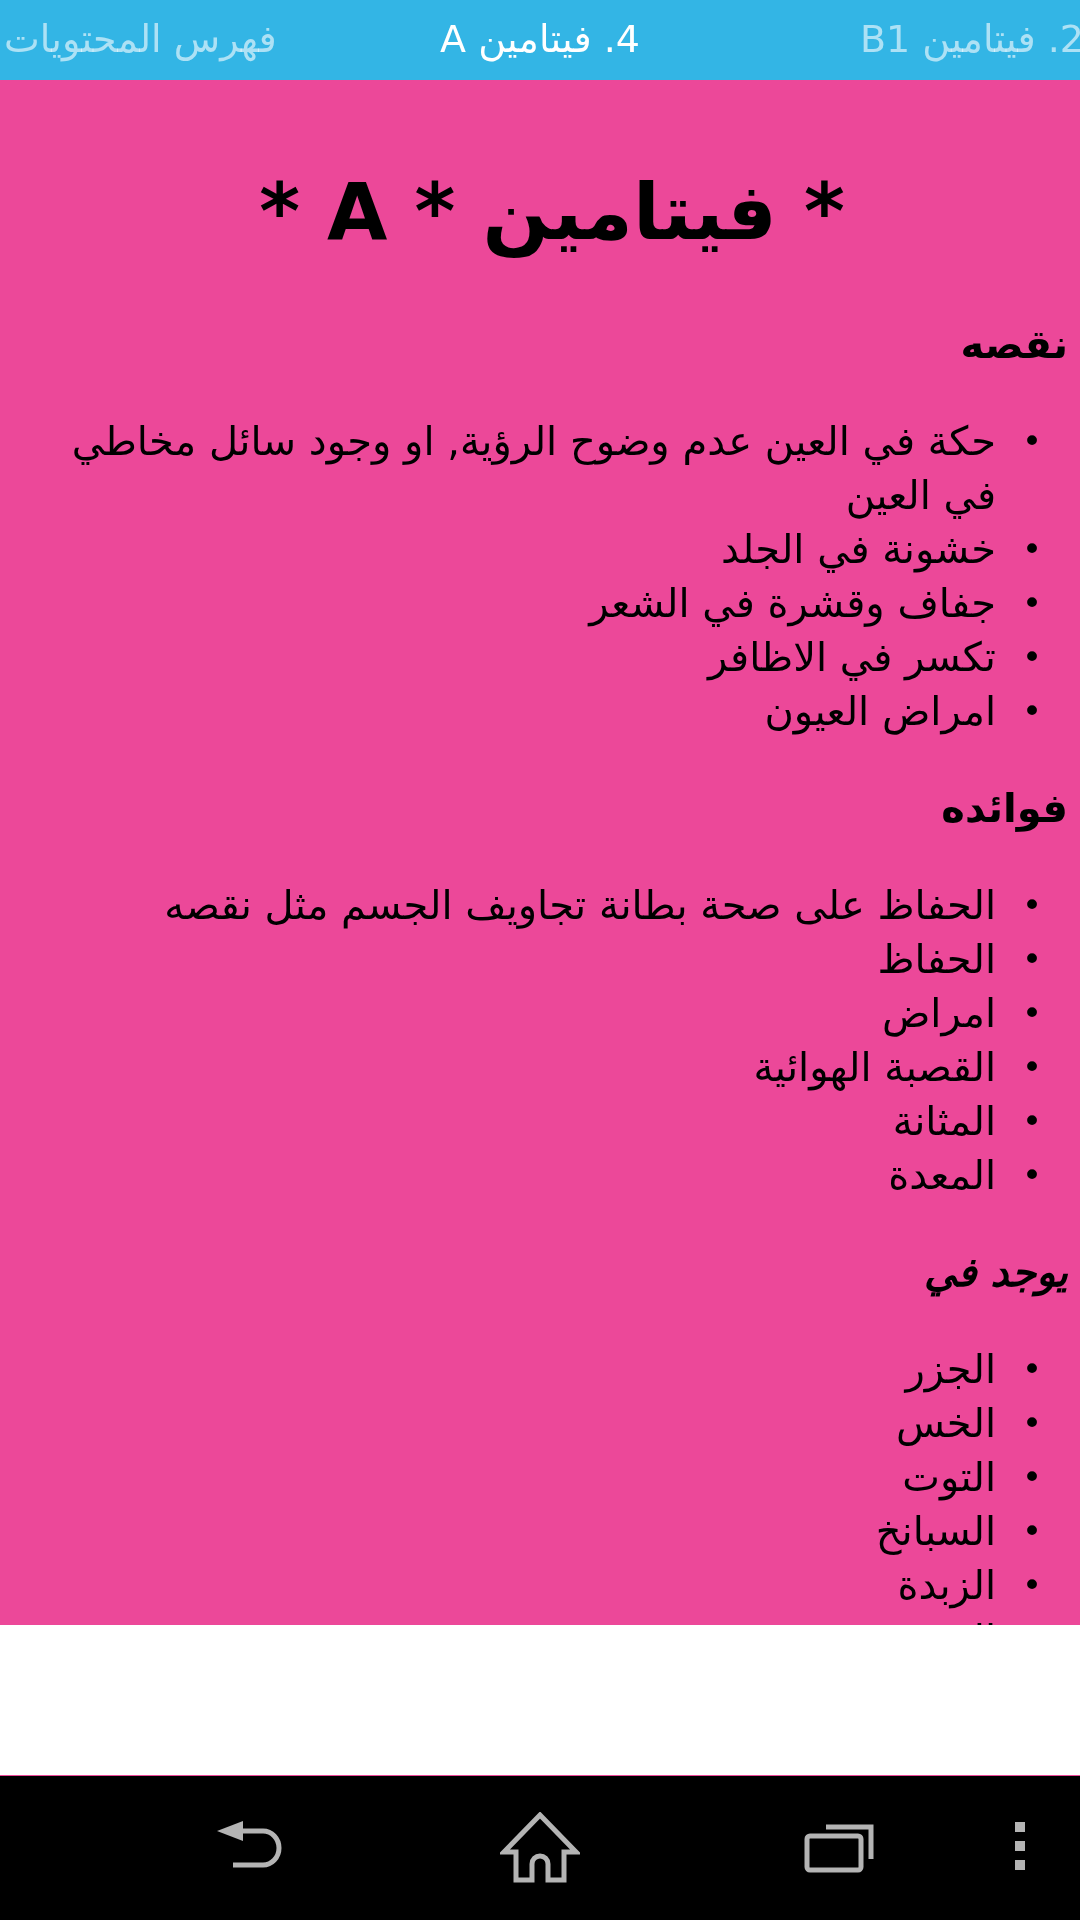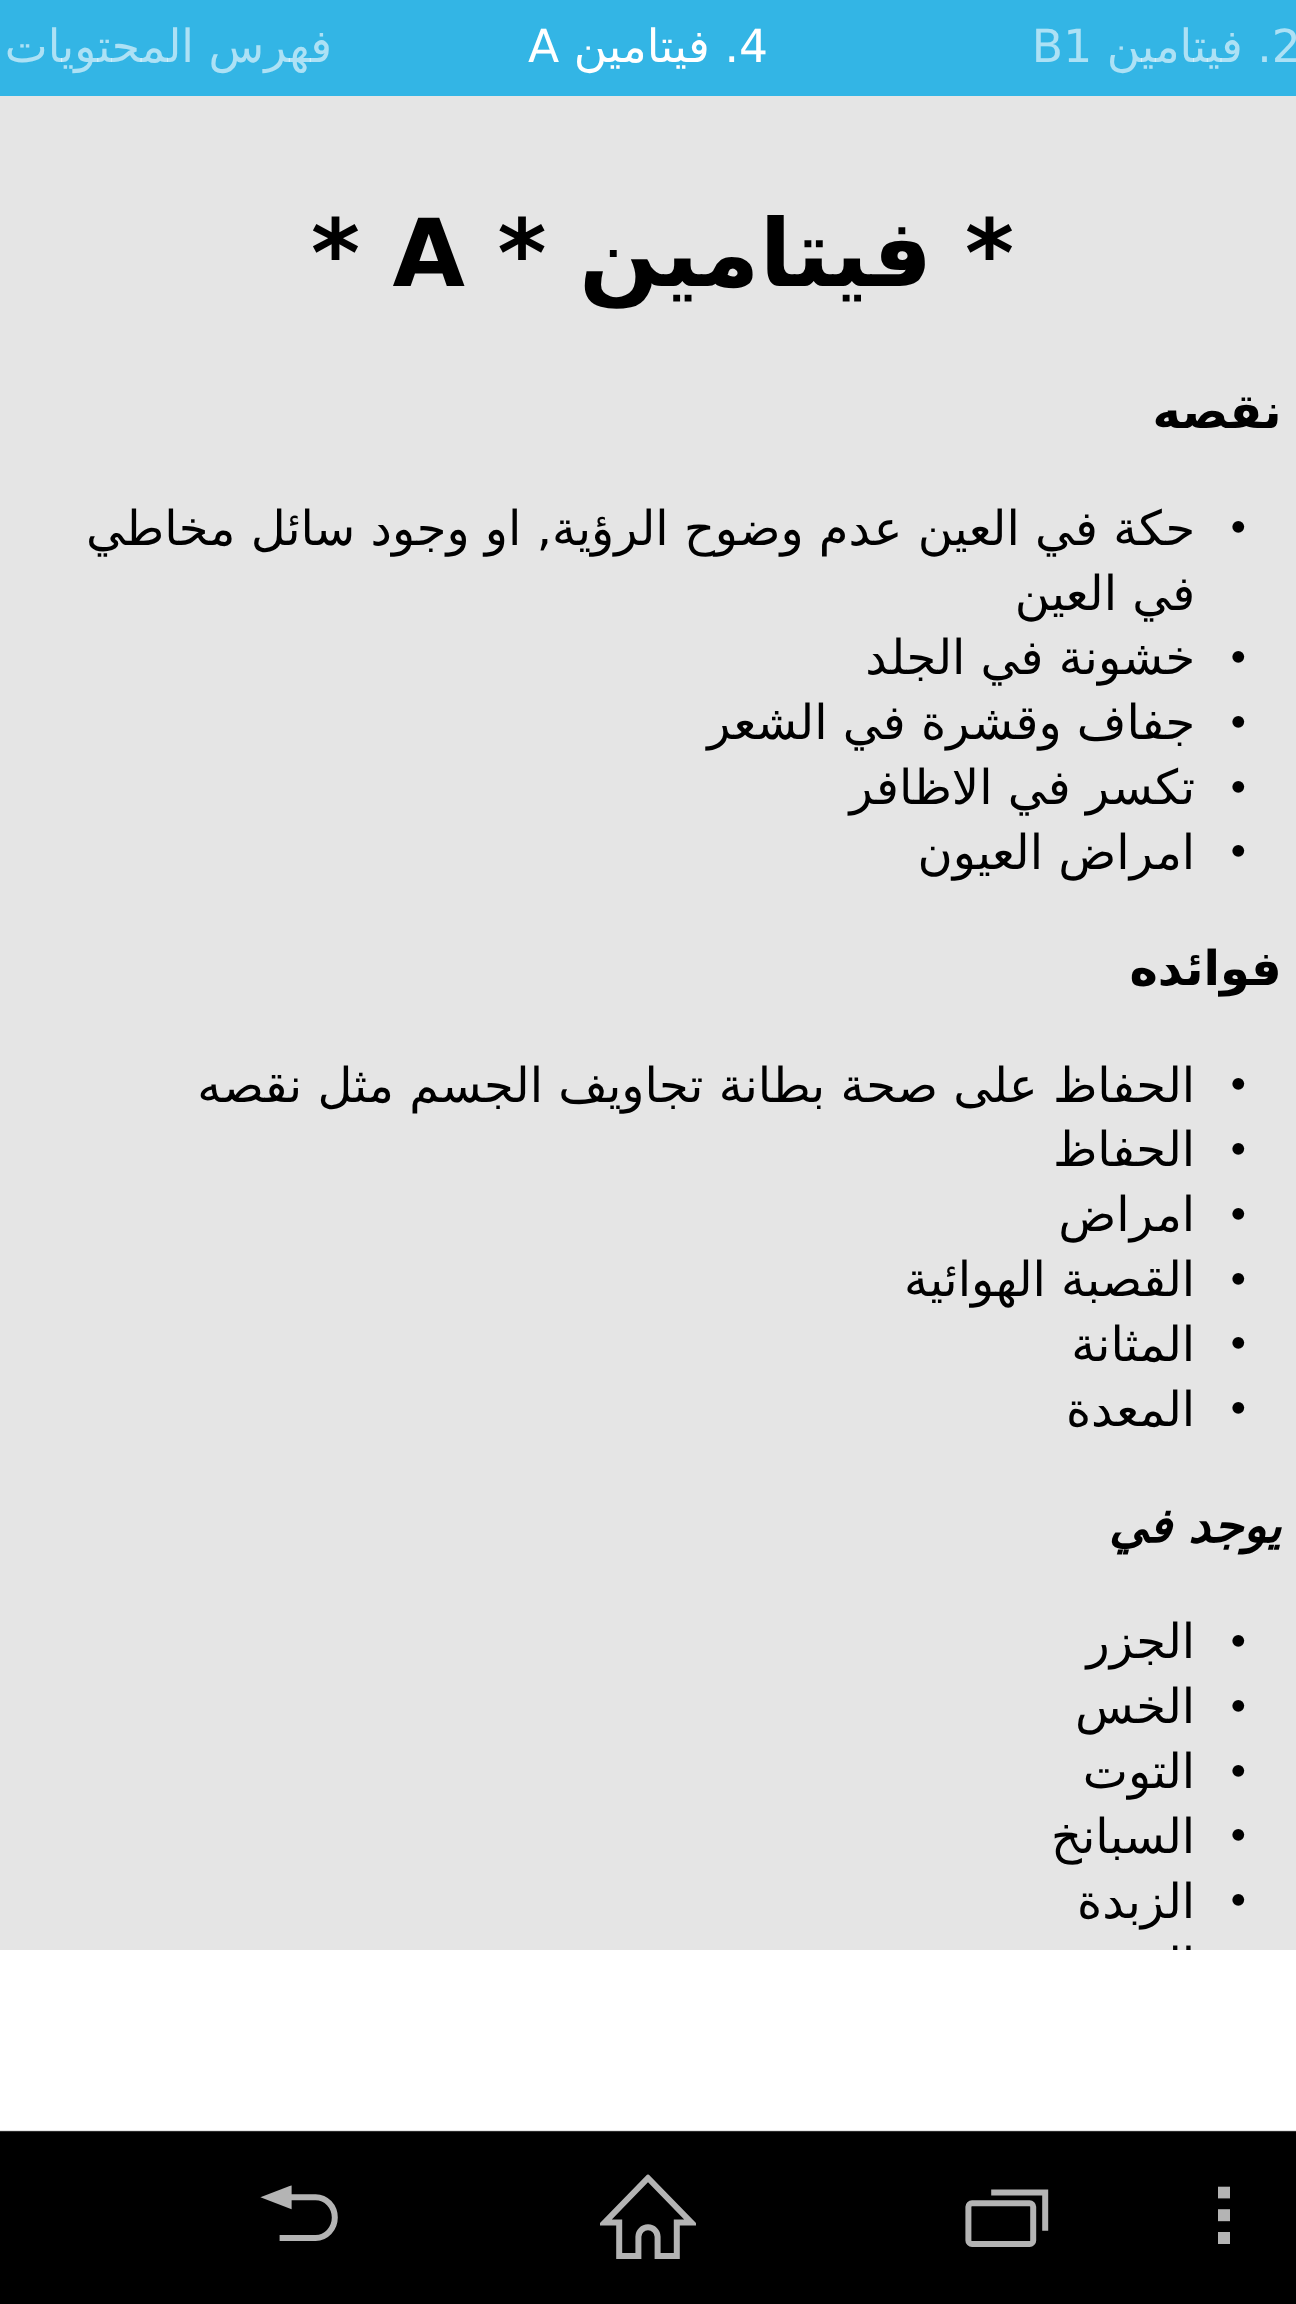--- a/index.html
+++ b/index.html
@@ -8,21 +8,21 @@
       width: 1080px;
       height: 1920px;
       overflow: hidden;
       background: #ffffff;
       font-family: "DejaVu Sans", sans-serif;
     }
     .screen {
       position: relative;
       width: 1080px;
       height: 1920px;
-      background: #e5e5e5;
+      background: #ec4899;
     }
     
     .tabstrip {
       position: absolute;
       left: 0; top: 0;
       width: 1080px;
       height: 80px;
       background: #33b5e5;
       overflow: hidden;
     }

